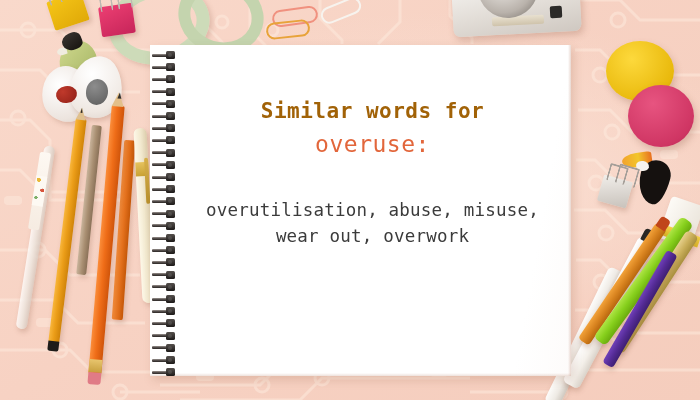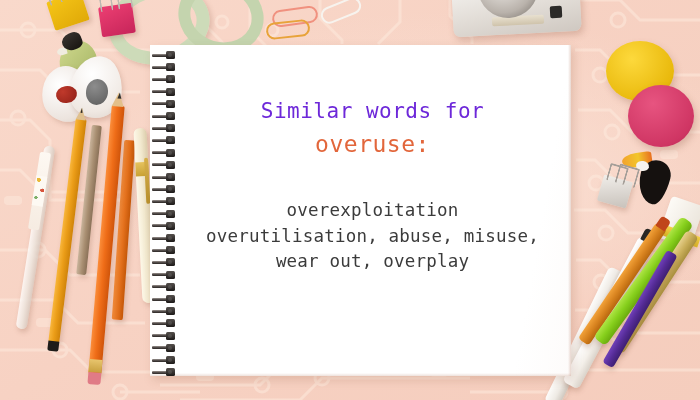--- a/index.html
+++ b/index.html
@@ -105,22 +105,23 @@
     top: 0;
     bottom: 0;
     text-align: center;
   }
   .title-line1 {
     position: absolute;
     left: 0; right: 0;
     top: 54px;
     font-size: 21px;
     letter-spacing: .5px;
-    color: #6d28d9;
+    color: #a16207;
     white-space: nowrap;
+    font-weight: bold;
   }
   .title-line2 {
     position: absolute;
     left: 0; right: 0;
     top: 86px;
     font-size: 23px;
     letter-spacing: .5px;
     color: #e2663b;
     white-space: nowrap;
   }
@@ -831,21 +832,20 @@
           <i class="knob"></i>
           <i class="hole"></i>
         </div>
       </div>
 
     <div class="pad-text">
       <div class="title-line1">Similar words for</div>
       <div class="title-line2">overuse:</div>
 
       <div class="wordlist" id="wordlist">
-          <span class="wl">overexploitation</span>
           <span class="wl">overutilisation, abuse, misuse,</span>
-          <span class="wl">wear out, overplay</span>
+          <span class="wl">wear out, overwork</span>
         </div>
     </div>
   </div>
 
 
 </div>
 
 </body></html>

